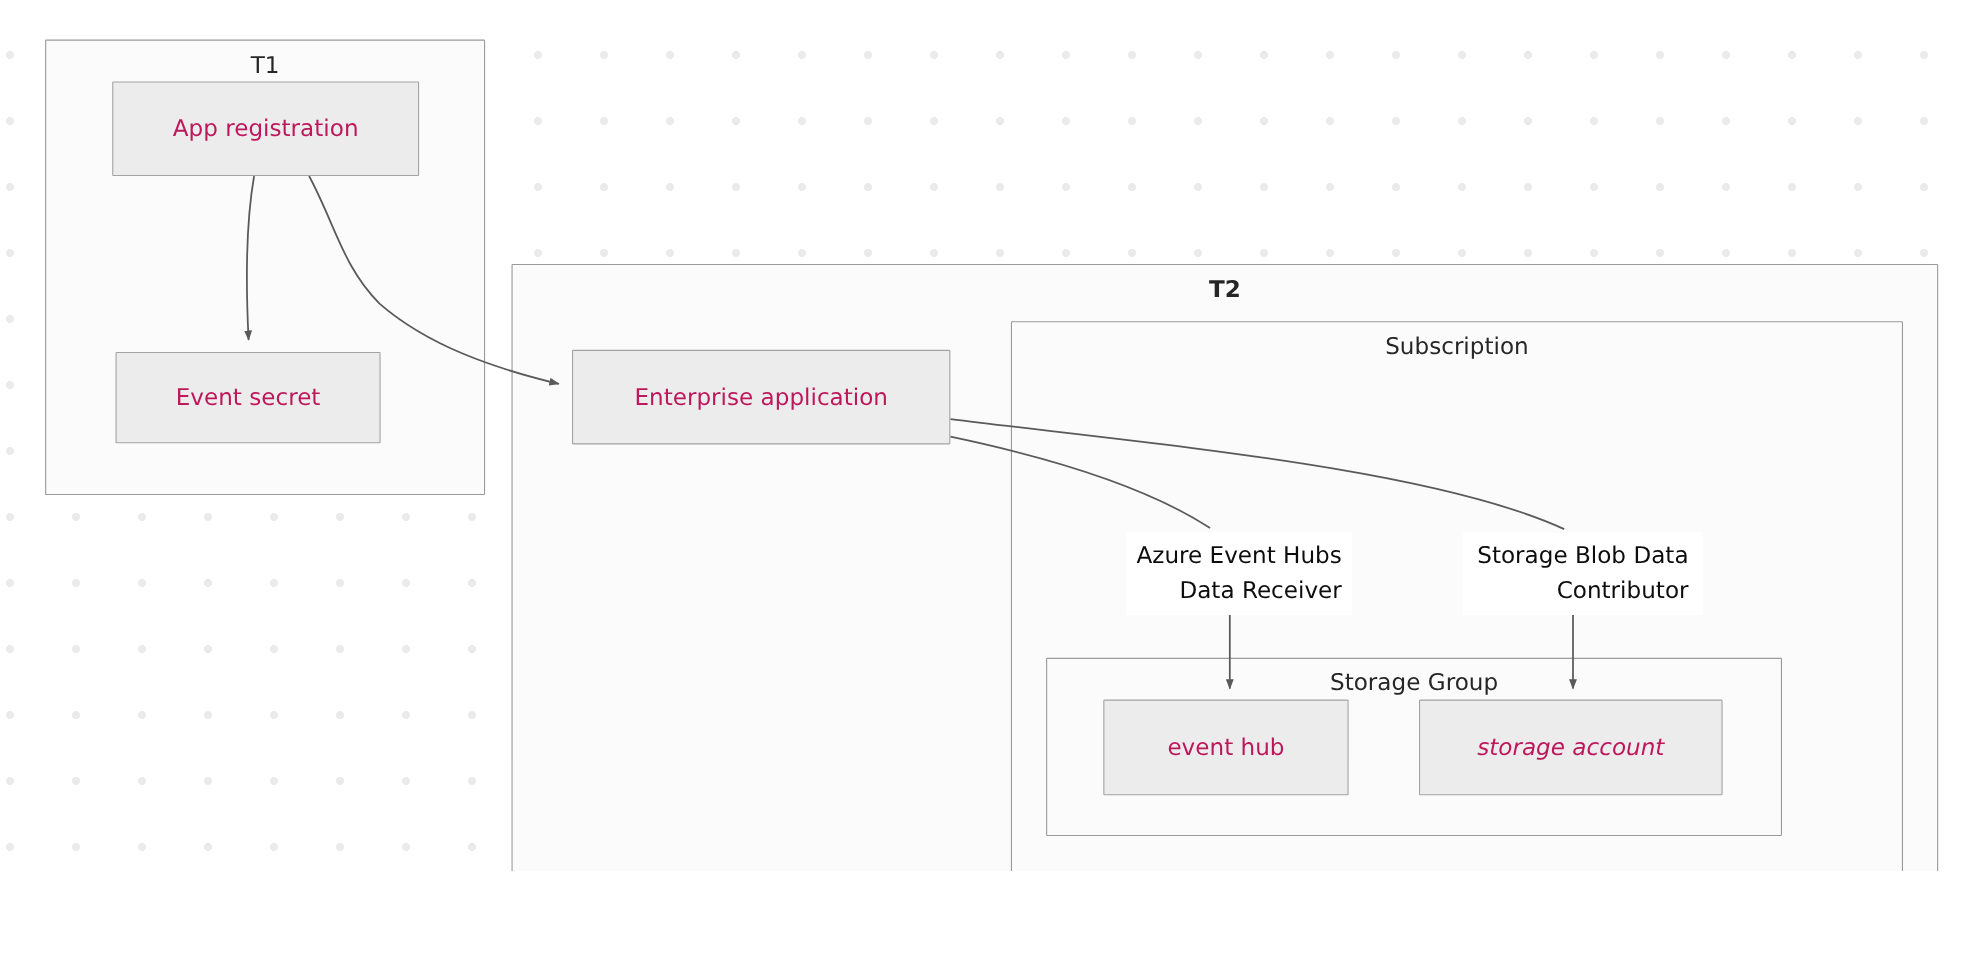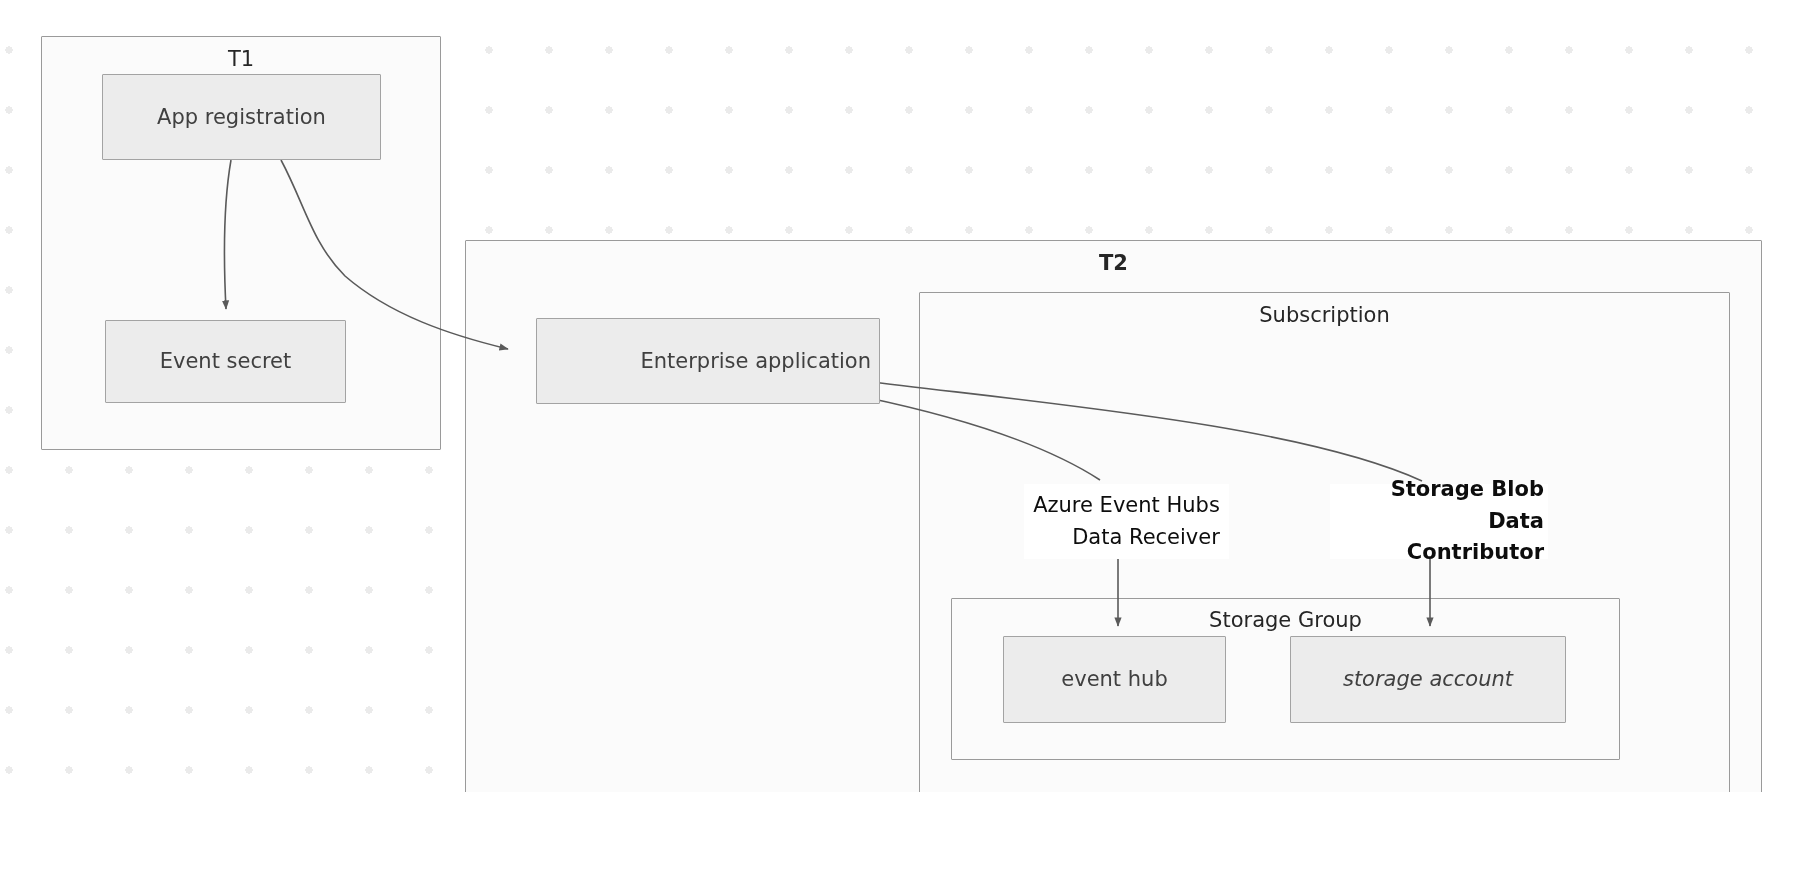--- a/index.html
+++ b/index.html
@@ -53,47 +53,47 @@
     position: absolute;
     box-sizing: border-box;
     background: #ececec;
     border: 1.3px solid #a3a3a3;
     border-radius: 1px;
     display: flex;
     align-items: center;
     justify-content: center;
     text-align: center;
     font-size: 21px;
-    color: #404040;
+    color: #be185d;
     line-height: 1.25;
     padding: 0 8px;
   }
   #node-app-registration  { left: 102px;  top: 74px;  width: 279px; height: 86px; }
   #node-client-secret     { left: 105px;  top: 320px; width: 241px; height: 83px; }
-  #node-enterprise-app    { left: 536px;  top: 318px; width: 344px; height: 86px; justify-content: flex-end; }
+  #node-enterprise-app    { left: 520px;  top: 318px; width: 344px; height: 86px; }
   #node-event-hub         { left: 1003px; top: 636px; width: 223px; height: 87px; }
   #node-storage-account   { left: 1290px; top: 636px; width: 276px; height: 87px; font-style: italic; }
 
   
   .edge-label {
     position: absolute;
     box-sizing: border-box;
     background: #ffffff;
     display: flex;
     align-items: center;
     justify-content: center;
     text-align: right;
     font-size: 21px;
     color: #0d0d0d;
     line-height: 1.52;
     white-space: pre-line;
     padding: 2px 4px;
   }
   #edge-label-eventhub-role { left: 1024px; top: 484px; width: 205px; height: 75px; }
-  #edge-label-storage-role  { left: 1330px; top: 484px; width: 218px; height: 75px; font-weight: bold; }
+  #edge-label-storage-role  { left: 1330px; top: 484px; width: 218px; height: 75px; }
 
   
   #edges {
     position: absolute;
     left: 0;
     top: 0;
     width: 1794px;
     height: 884px;
     pointer-events: none;
   }

